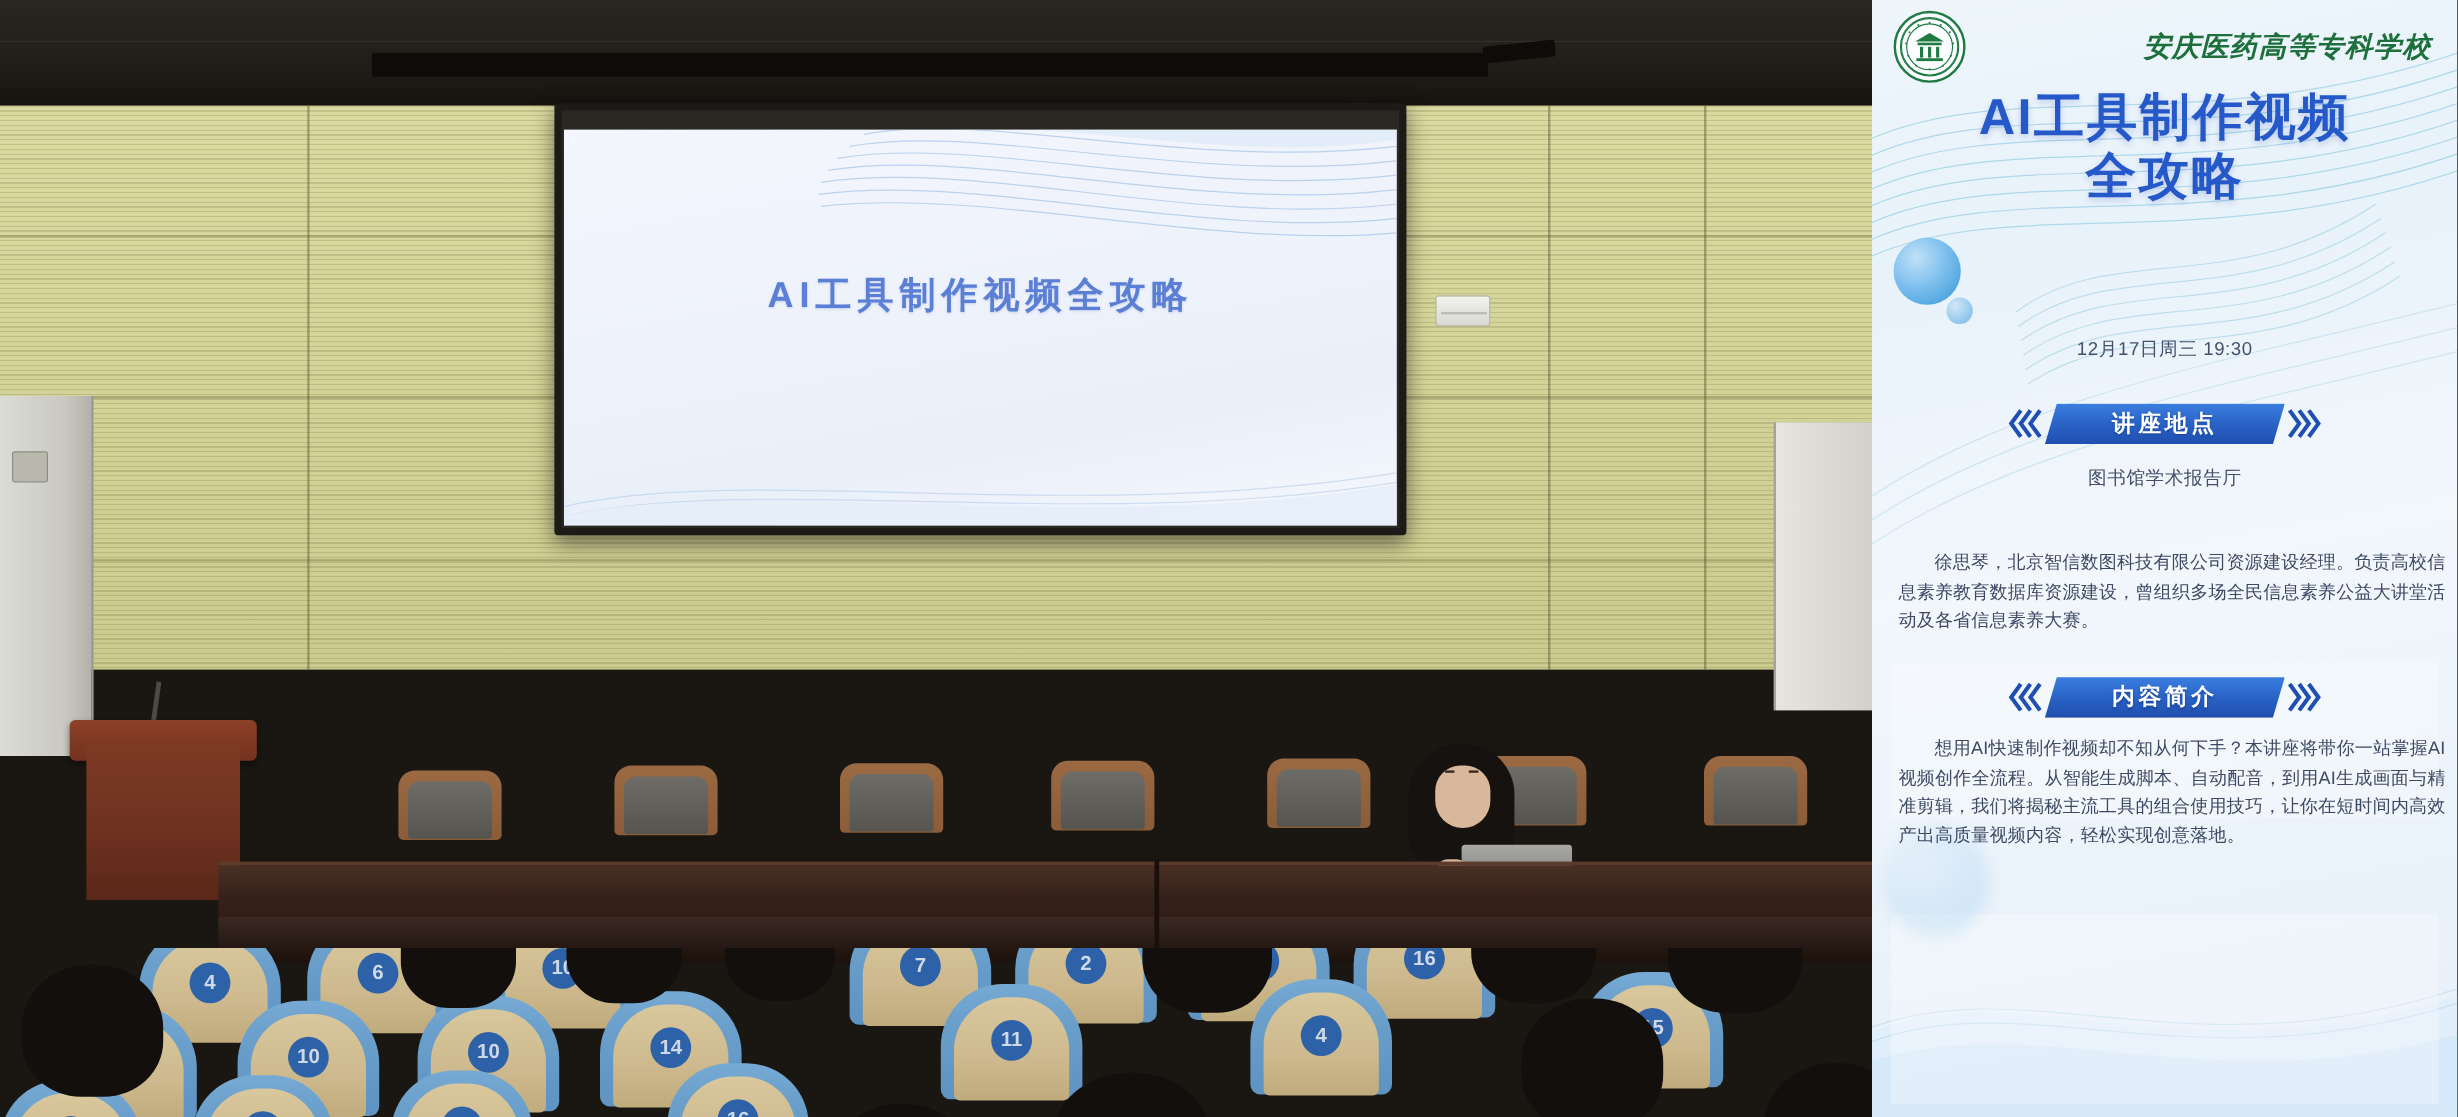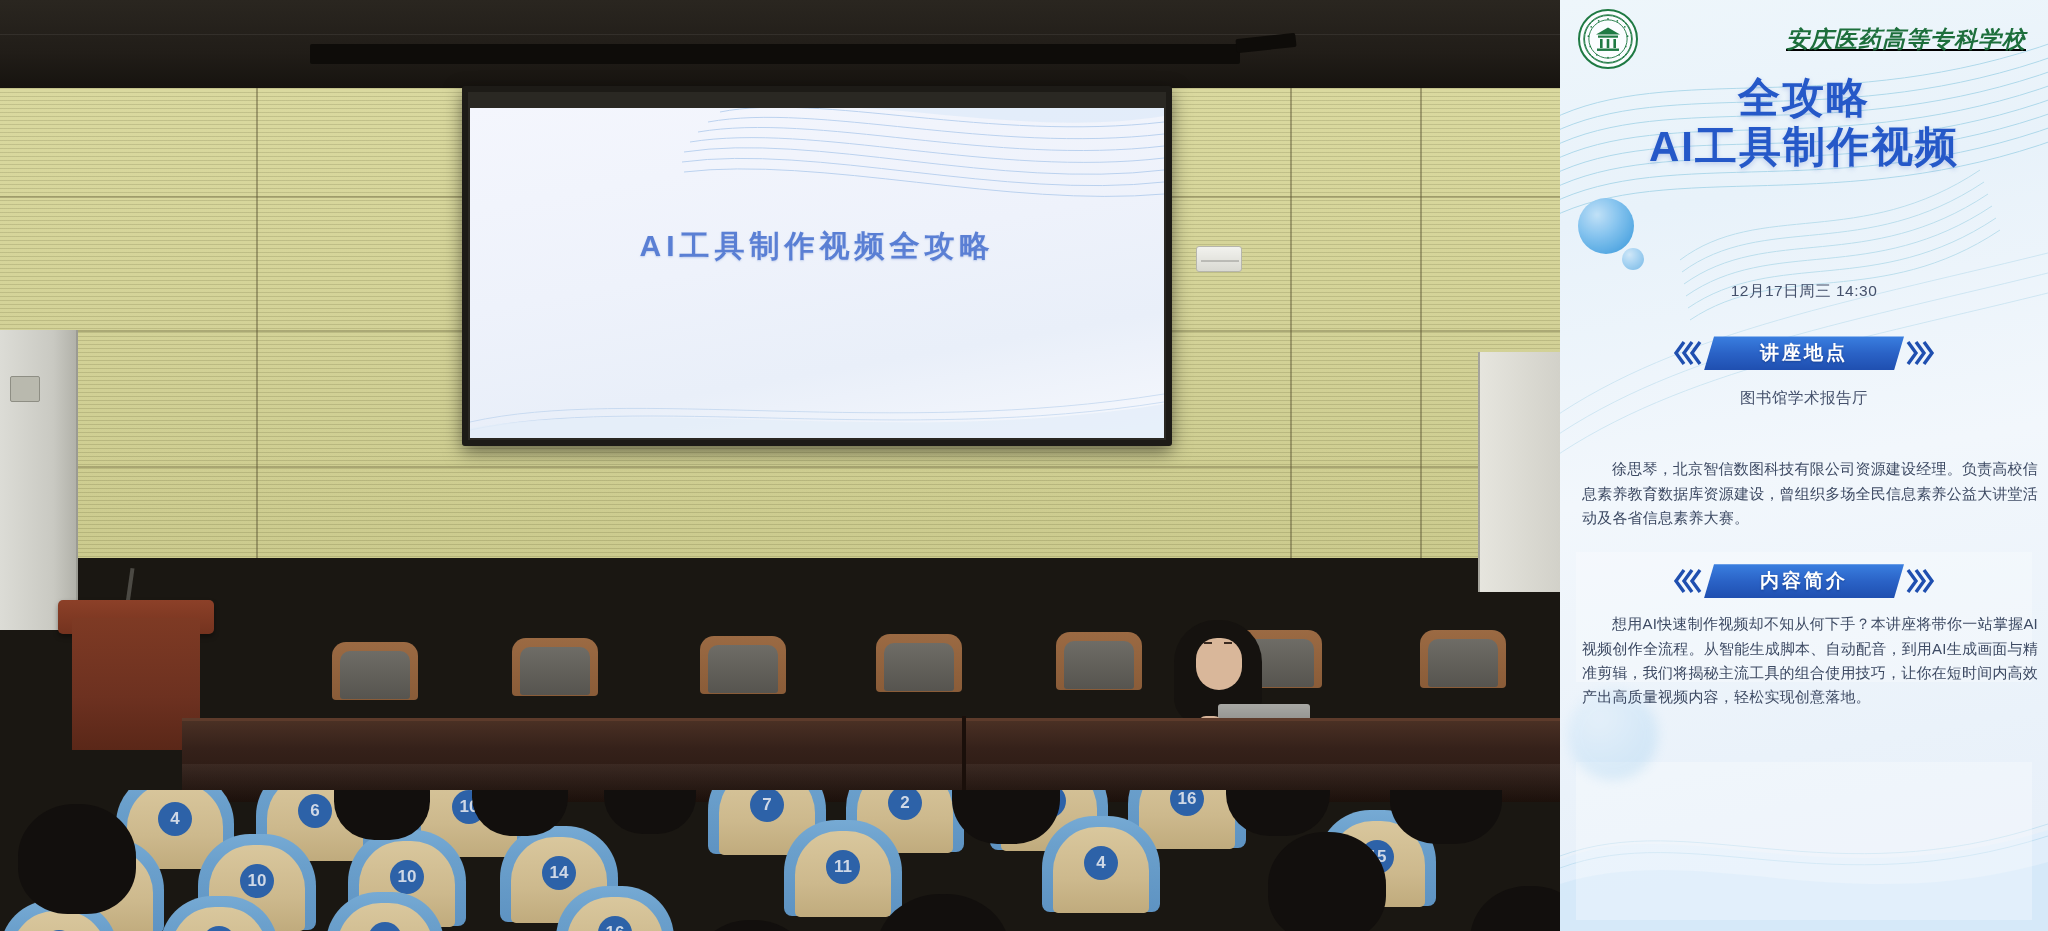--- a/index.html
+++ b/index.html
@@ -125,21 +125,21 @@
   
   #poster { position:relative; width:488px; height:931px;
             background:linear-gradient(170deg,#eef6fb 0%,#e8f2fa 22%,#f2f7fc 50%,#eaf2fa 78%,#e6eef8 100%);
             overflow:hidden; }
   .poster-bg { position:absolute; inset:0; }
   .blue-orb { position:absolute; border-radius:50%;
             background:radial-gradient(circle at 34% 30%,#bfe0f7 0%,#7ec0ee 42%,#4aa3e0 78%,#3f94d4 100%);
             filter:blur(.4px); opacity:.95; }
 
   .poster-head { position:relative; height:78px; display:flex; align-items:center;
-            padding:0 16px 0 18px;text-decoration:underline; }
+            padding:0 16px 0 18px; }
   .logo { width:60px; height:60px; border-radius:50%; position:relative;
             background:#fbfdff; border:2px solid #1f7a43; flex:0 0 auto; }
   .logo:before { content:""; position:absolute; inset:4px; border-radius:50%;
             border:1px solid #1f7a43; }
   .logo .pav { position:absolute; left:50%; top:50%; transform:translate(-50%,-48%);
             width:30px; height:26px; }
   .logo .ring-txt { position:absolute; inset:0; }
   .uni-name { flex:1; text-align:right; font-size:23px; color:#1d6f3c;
             font-family:"Liberation Serif",serif; font-style:italic; font-weight:bold;
             letter-spacing:1px; padding-right:6px; }
@@ -453,28 +453,28 @@
           <rect x="7" y="12.5" width="2.6" height="9" fill="#1f7a43"></rect>
           <rect x="13.7" y="12.5" width="2.6" height="9" fill="#1f7a43"></rect>
           <rect x="20.4" y="12.5" width="2.6" height="9" fill="#1f7a43"></rect>
           <rect x="4" y="22" width="22" height="2.4" fill="#1f7a43"></rect>
         </svg>
       </div>
       <div class="uni-name">安庆医药高等专科学校</div>
     </div>
 
     <div class="poster-title">
+      <span>AI工具制作视频</span>
       <span>全攻略</span>
-      <span>AI工具制作视频</span>
     </div>
 
     <div class="ribbon-gap"></div>
 
     <div class="section">
-      <div class="sec-text">12月17日周三 14:30</div>
+      <div class="sec-text">12月17日周三 19:30</div>
     </div>
 
     <div class="gap-md"></div>
 
     <div class="section">
       <div class="ribbon">
         <svg class="chev left" viewBox="0 0 30 28">
           <g fill="none" stroke="#1f4fb0" stroke-width="3.4">
             <path d="M12,3 L4,14 L12,25"></path>
               <path d="M20,3 L12,14 L20,25"></path>

